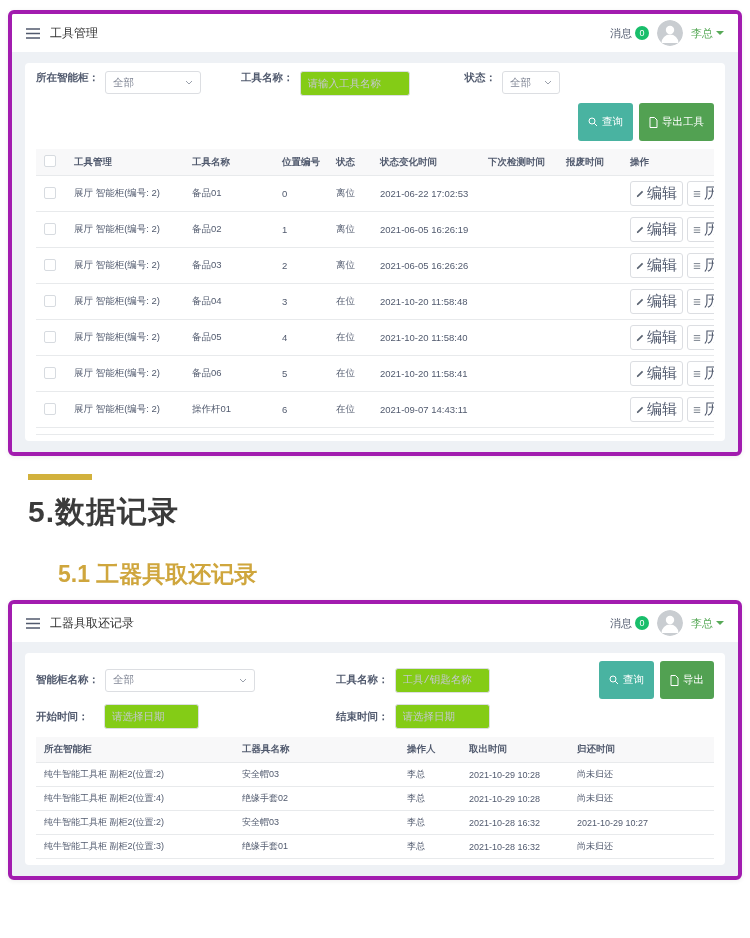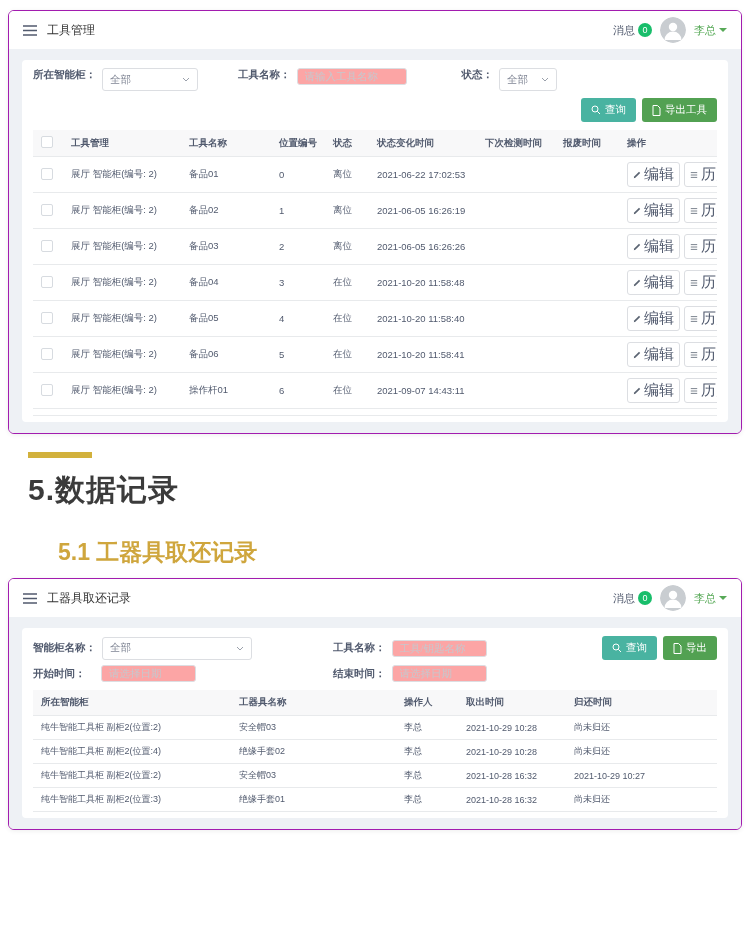--- a/index.html
+++ b/index.html
@@ -3,47 +3,47 @@
 <meta charset="utf-8">
 <style>
   * { margin:0; padding:0; box-sizing:border-box; }
   body {
     width:750px; background:#ffffff;
     font-family:"Liberation Sans","DejaVu Sans",sans-serif;
     color:#515a6e;
   }
   
   .shot {
-    margin:10px 8px; background:#fff; border:1px solid #a21caf;
+    margin:10px 8px; background:#fff; border:4px solid #a21caf;
     border-radius:6px; box-shadow:0 1px 5px rgba(0,0,0,.07); overflow:hidden;
   }
   .appbar { display:flex; align-items:center; height:38px; padding:0 14px; background:#fff; }
   .appbar .title { margin-left:10px; font-size:12px; color:#333; }
   .appbar-right { margin-left:auto; display:flex; align-items:center; gap:8px; }
   .msg { display:flex; align-items:center; gap:3px; font-size:11px; color:#515a6e; cursor:pointer; }
   .badge { width:14px; height:14px; border-radius:50%; background:#19be6b; color:#fff;
            font-size:9px; display:flex; align-items:center; justify-content:center; }
   .avatar { width:26px; height:26px; border-radius:50%; overflow:hidden; }
   .username { color:#57a957; font-size:11px; display:flex; align-items:center; gap:3px; cursor:pointer; }
   .caret-down { width:0; height:0; border-left:4px solid transparent; border-right:4px solid transparent; border-top:4px solid #57a957; }
   .content { background:#eef1f5; padding:11px 13px; }
   .card { background:#fff; border-radius:4px; padding:8px 11px 6px; overflow:hidden; }
   
   .frow { display:flex; font-size:10.5px; font-weight:bold; color:#515a6e; }
   .flabel { margin-right:6px; white-space:nowrap; }
   .flabel.w { min-width:62px; }
   .sel { display:flex; align-items:center; justify-content:space-between; gap:6px;
          border:1px solid #dcdee2; border-radius:3px; height:23px; padding:0 7px;
          background:#fff; color:#808695; font-weight:normal; font-size:10.5px; cursor:pointer; }
-  .inp { border:1px solid #dcdee2; border-radius:3px; height:17px; padding:0 7px;
-         font-size:10.5px; color:#515a6e; background:#fca5a5; font-family:Liberation Serif, serif; }
+  .inp { border:1px solid #dcdee2; border-radius:3px; height:25px; padding:0 7px;
+         font-size:10.5px; color:#515a6e; background:#84cc16; font-family:Liberation Mono, monospace; }
   .inp::placeholder { color:#c5c8ce; }
   .btnbar { display:flex; justify-content:flex-end; gap:6px; margin:7px 0 8px; }
   .btn { display:inline-flex; align-items:center; gap:4px; border:none; border-radius:3px;
-         color:#fff; font-size:10.5px; height:24px; padding:0 10px; cursor:pointer; font-family:inherit; }
+         color:#fff; font-size:10.5px; height:38px; padding:0 10px; cursor:pointer; font-family:inherit; }
   .btn.query { background:#49b3a1; }
   .btn.export { background:#52a152; }
   
   .tbl-wrap { overflow:hidden; }
   table { border-collapse:collapse; table-layout:fixed; }
   th { background:#f8f8f9; color:#515a6e; font-weight:bold; text-align:left;
        padding:6px 8px; font-size:9.5px; border-bottom:1px solid #e8eaec; white-space:nowrap; }
   td { padding:5px 8px; font-size:9.5px; color:#515a6e; border-bottom:1px solid #e8eaec;
        white-space:nowrap; overflow:hidden; }
   .t2 td { font-size:9px; padding:5px 8px; }

